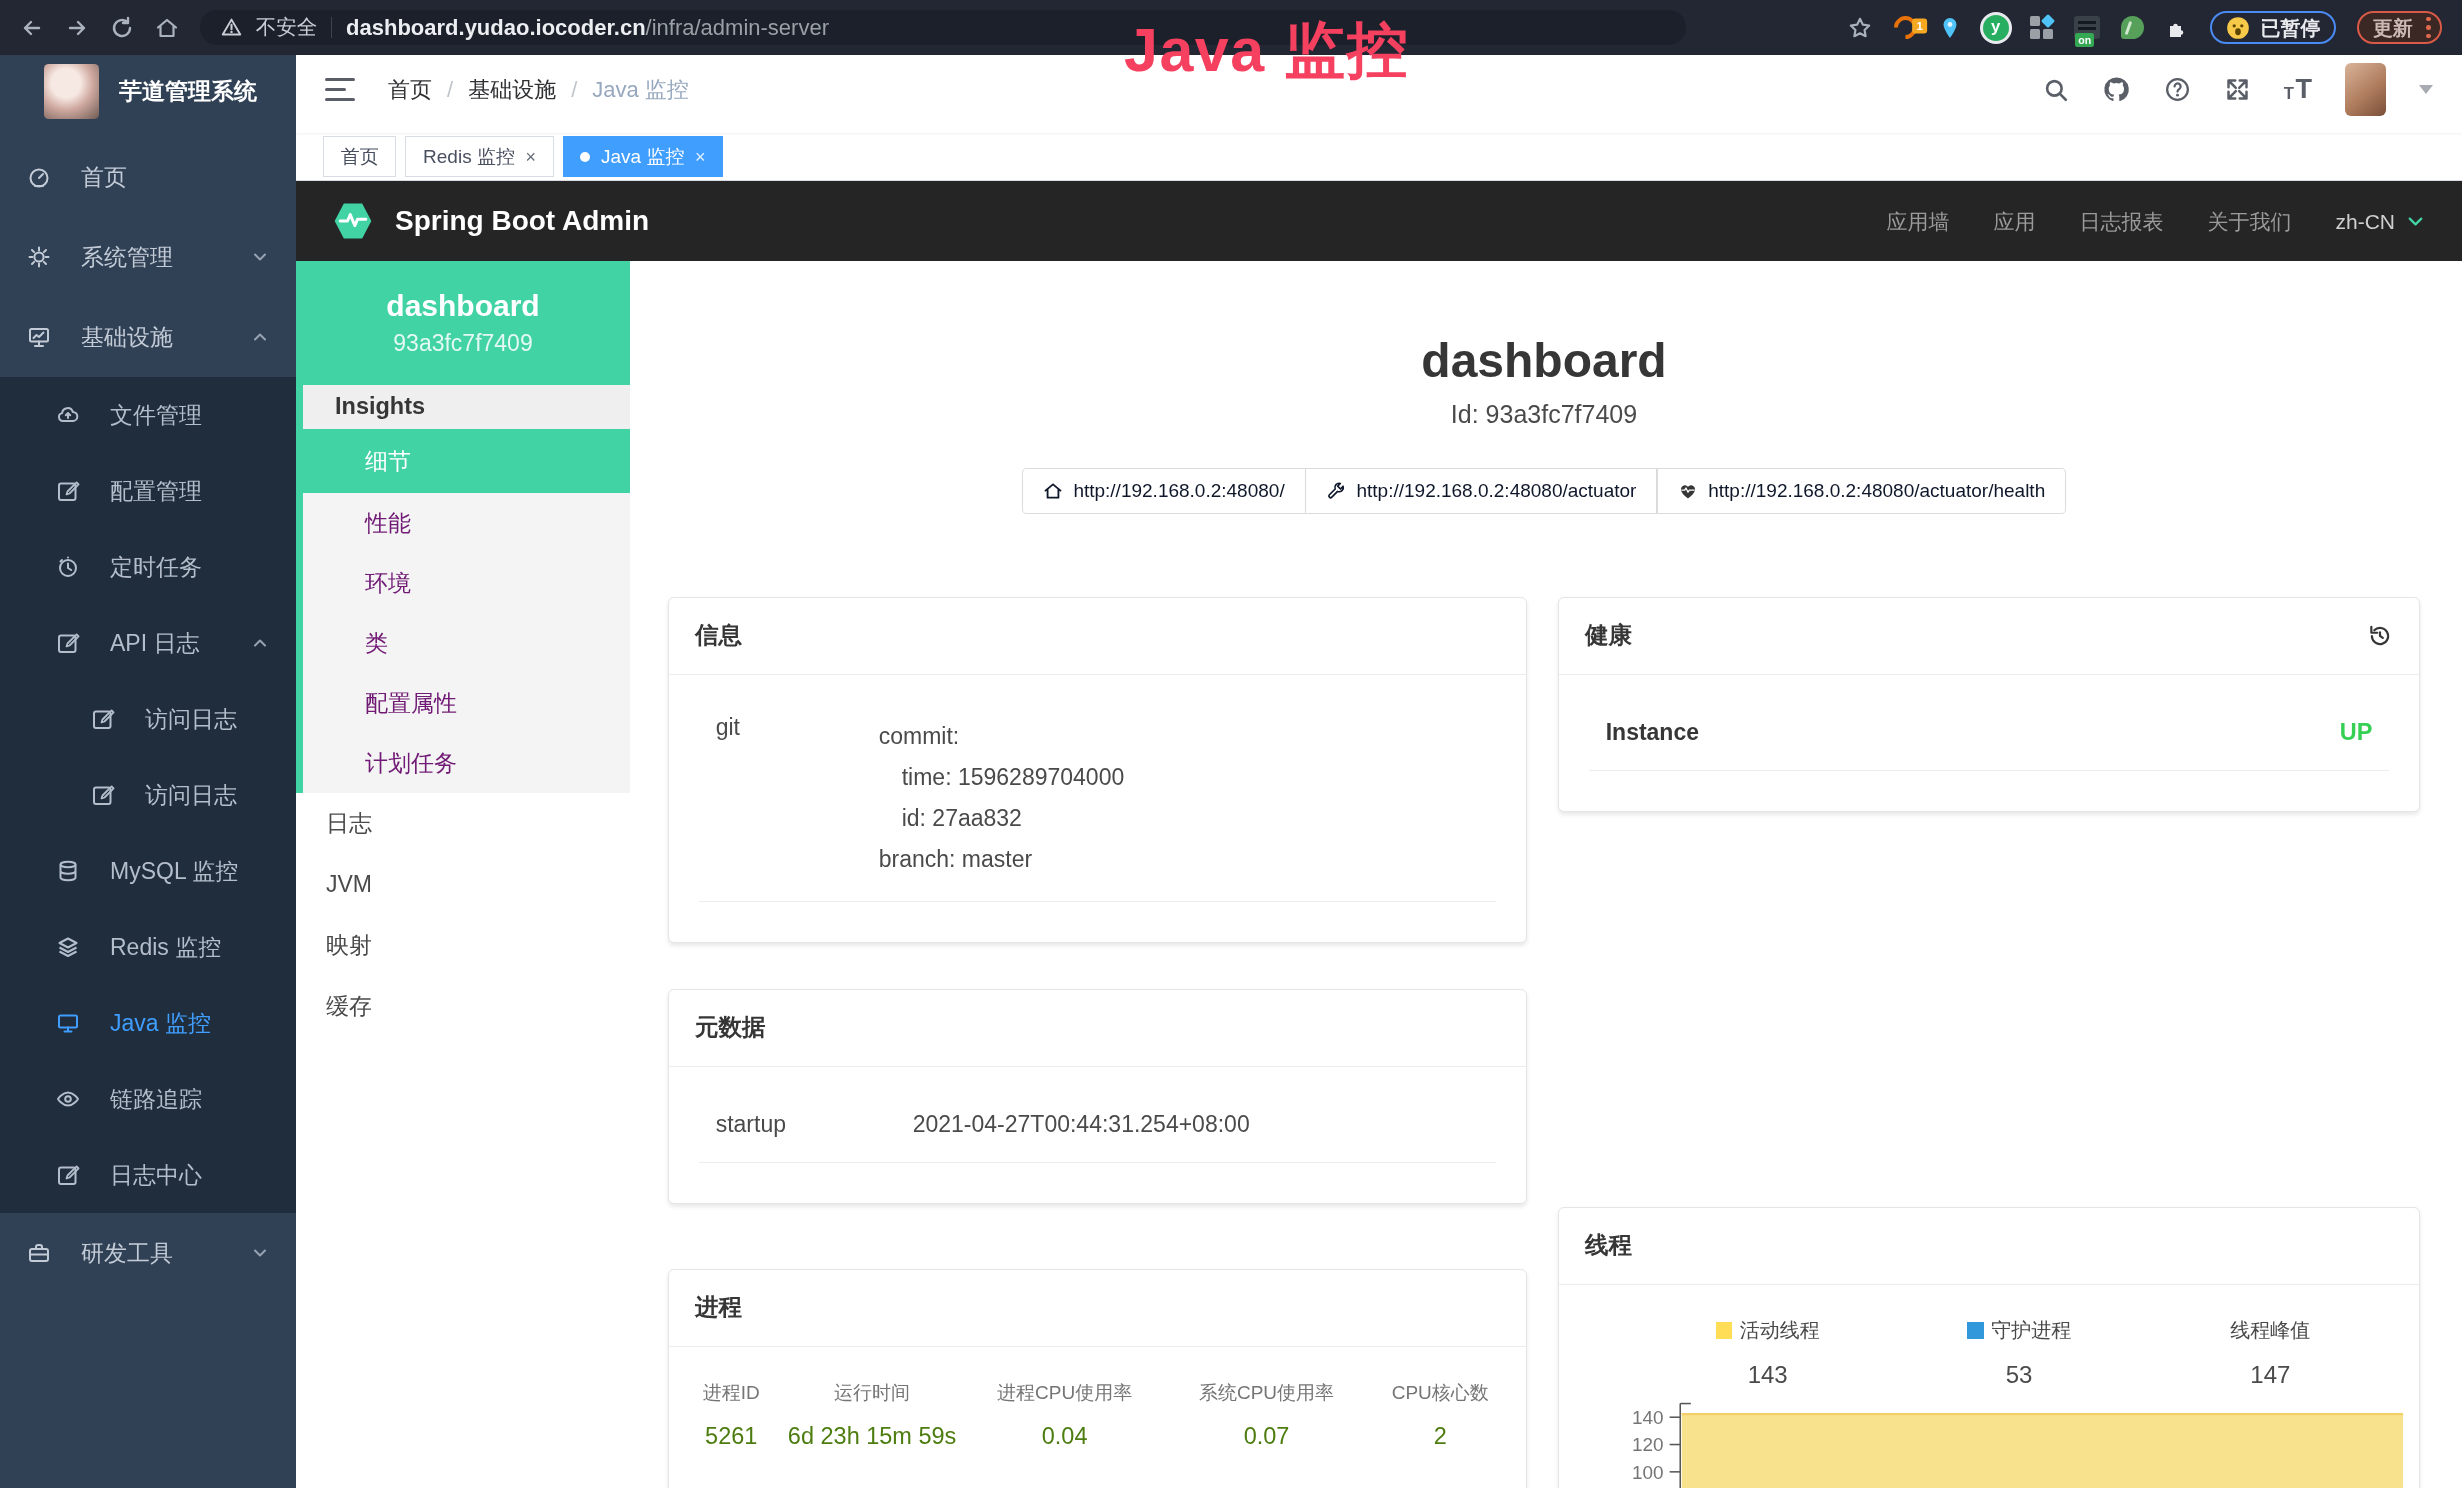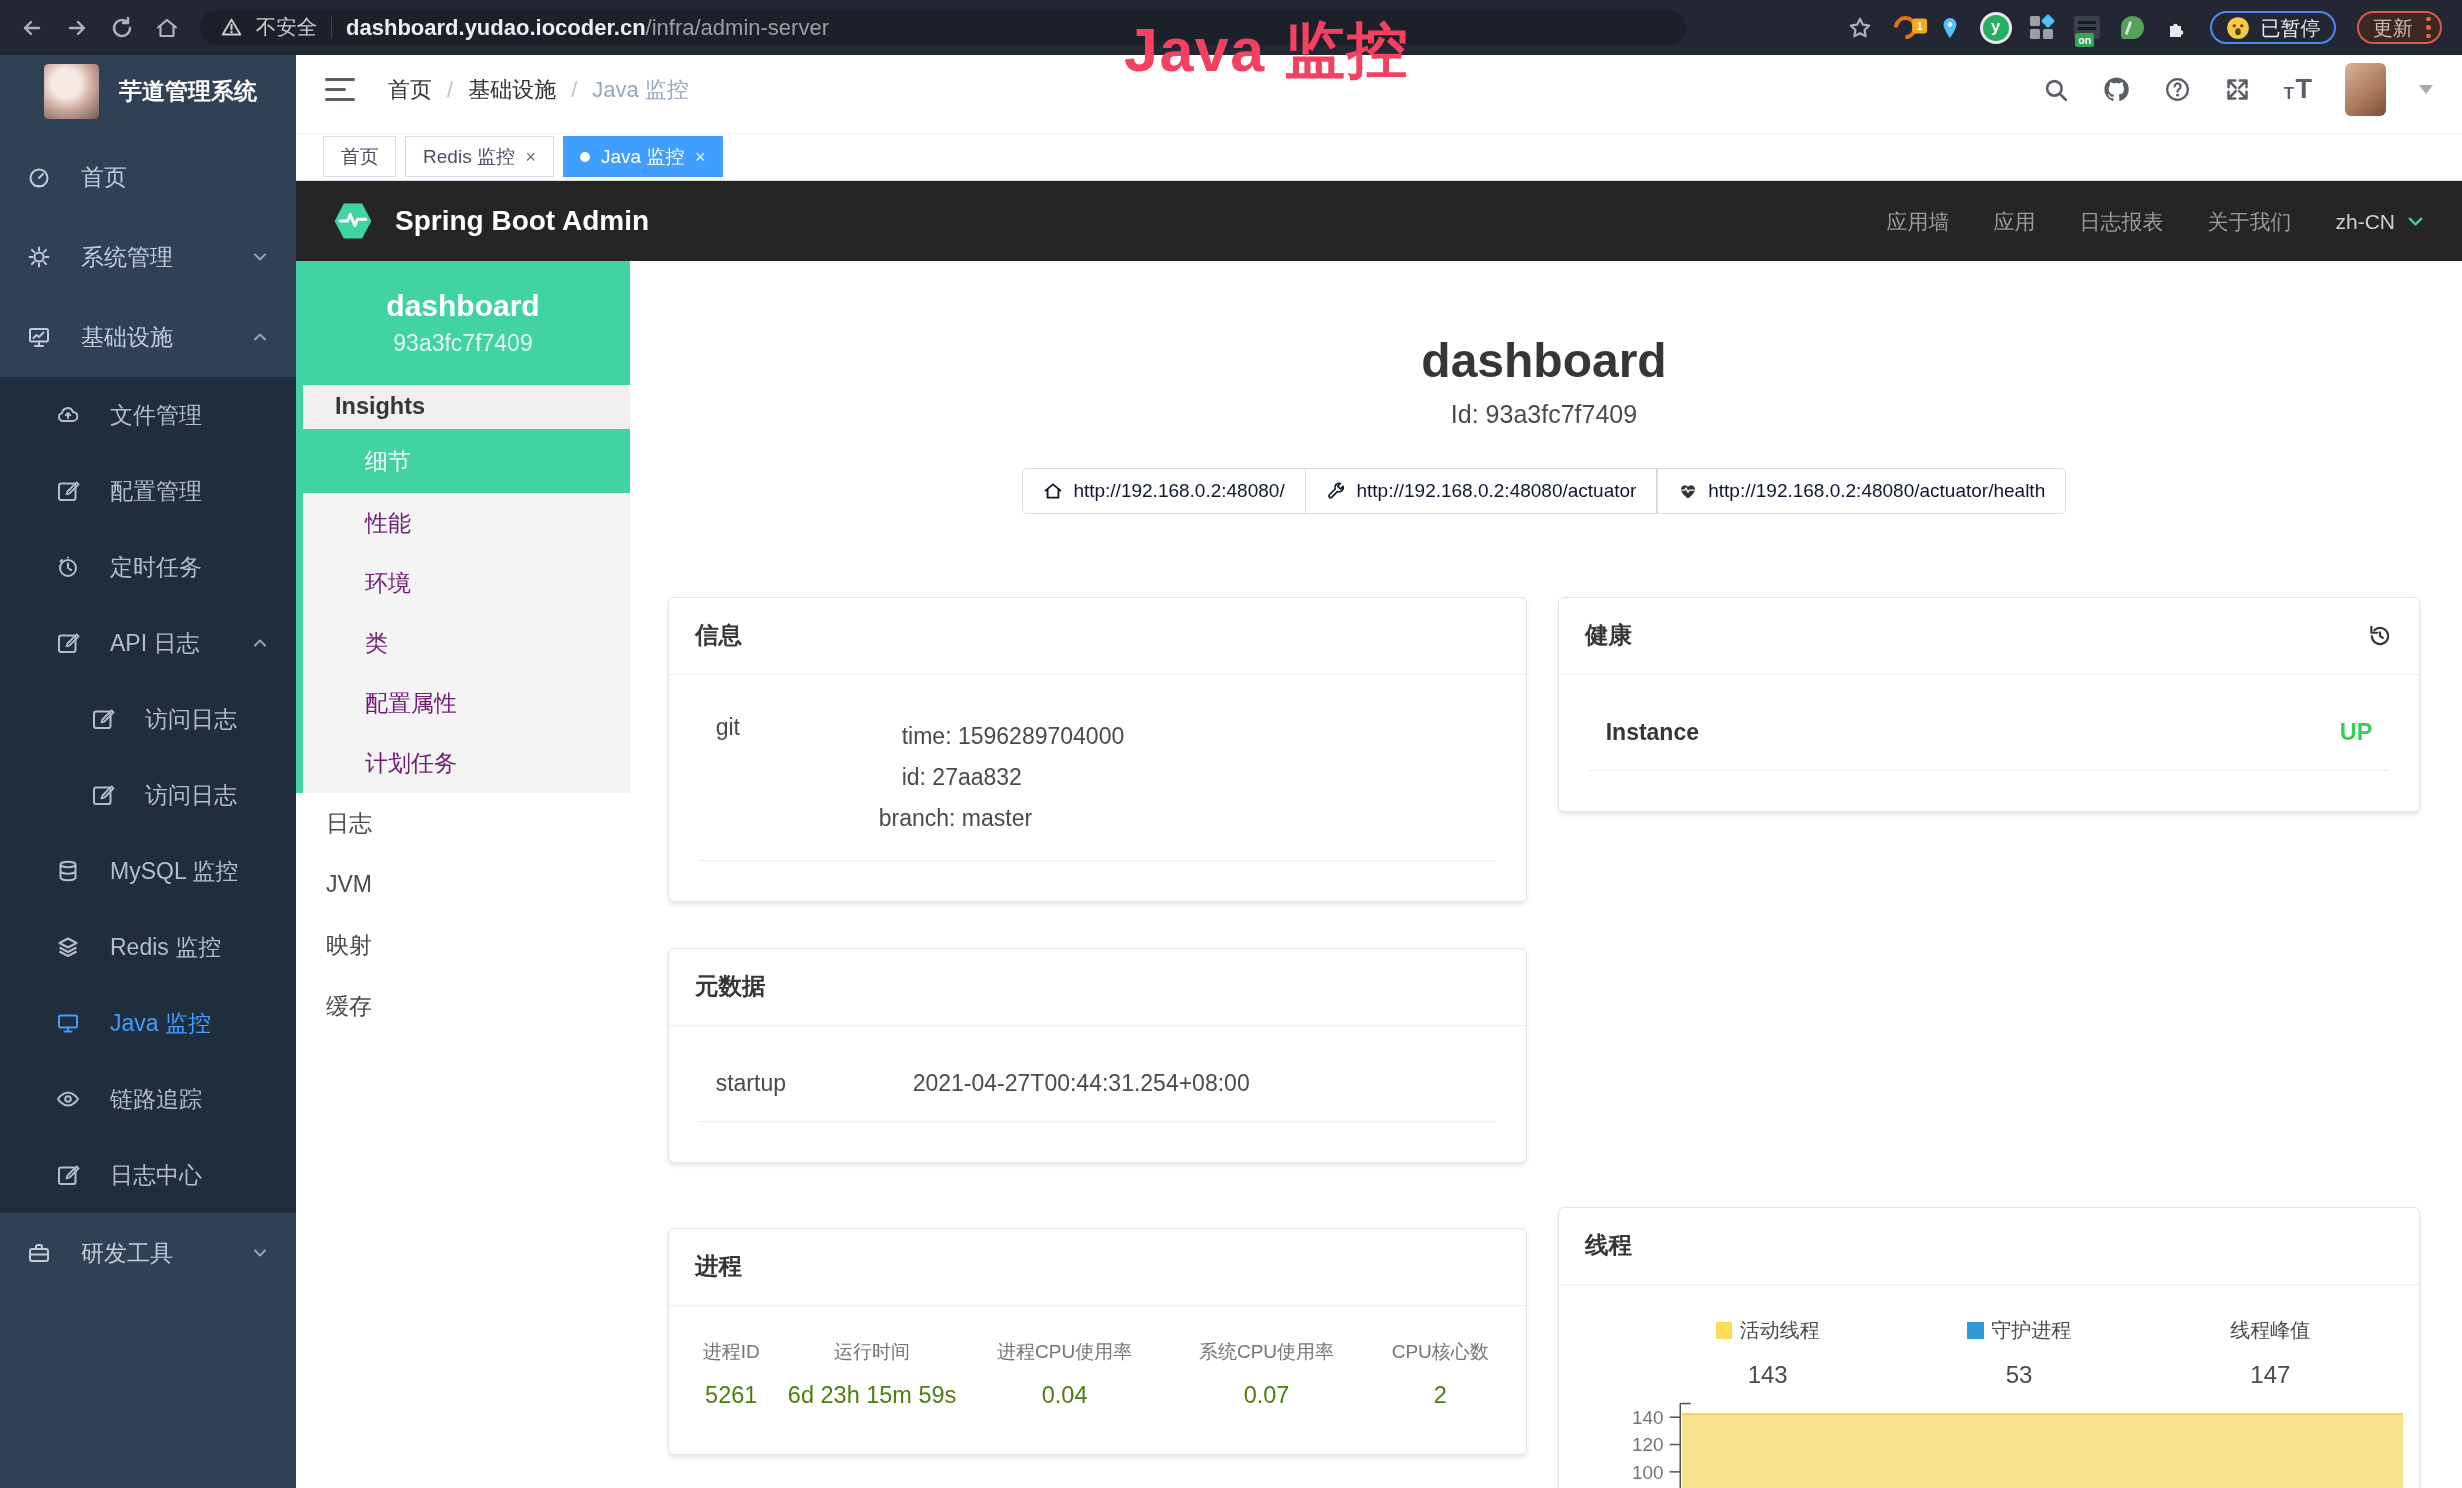--- a/index.html
+++ b/index.html
@@ -29,21 +29,21 @@
   .gridic{width:23px;height:23px;display:grid;grid-template-columns:10px 10px;grid-template-rows:10px 10px;gap:3px;}
   .gridic i{background:#9aa0a6;border-radius:1.5px;}
   .gridic i.b{background:#4fc3f7;transform:rotate(45deg);}
   .onic{position:relative;width:26px;height:23px;background:#3a4149;border-radius:3px;}
   .onic:before{content:"";position:absolute;left:3.8px;top:4.6px;right:3.8px;height:3px;background:#151a20;box-shadow:0 6px 0 #151a20;}
   .onic .on{position:absolute;left:1.5px;bottom:-7.6px;background:#34a853;color:#fff;font-size:10.6px;
     font-weight:700;padding:1.5px 3px;border-radius:2.3px;}
   .leafic{width:23px;height:23px;border-radius:50% 50% 50% 3px;background:#57a05a;position:relative;}
   .leafic:before{content:"";position:absolute;left:6px;top:4.6px;width:3px;height:13.7px;background:#cfe8cf;border-radius:1.5px;transform:rotate(20deg);}
   .pill{height:33px;border-radius:18px;display:flex;align-items:center;gap:9px;padding:0 13.7px;
-    font-size:20px;box-sizing:border-box;}
+    font-size:20px;box-sizing:border-box;font-weight:bold;}
   .paused{border:2.3px solid #4b8bf4;color:#e8eaed;}
   .update{border:2.3px solid #d95b47;background:#3b2724;color:#cdb9b4;padding-right:9px;}
   .dots{display:flex;flex-direction:column;gap:3.8px;margin-left:4.6px;}
   .dots i{width:4.6px;height:4.6px;border-radius:50%;background:#e06a4e;}
 
   
   .sidebar{position:absolute;top:46px;left:0;width:296px;height:1443px;background:#304156;color:#c3cbd6;z-index:5;text-align:right;}
   .logo-row{height:91px;display:flex;align-items:center;padding-left:44px;gap:20px;}
   .logo-img{width:55px;height:55px;border-radius:4.6px;
     background:radial-gradient(circle at 40% 35%, #f6e8e2 0 30%, #cfa9a0 55%, #6d5a52 100%);}
@@ -580,20 +580,21 @@
       <div class="cards">
 
         <div class="col-l">
           <div class="card" style="margin-bottom:46px;">
             <div class="card-head">
               <span>信息</span>
             </div>
             <div class="kv-row">
               <span class="kv-label">git</span>
               <span class="kv-value">
+                <div class="ln">commit:</div>
                 <div class="ln ind">time: 1596289704000</div>
                 <div class="ln ind">id: 27aa832</div>
                 <div class="ln">branch: master</div>
               </span>
             </div>
             <div class="card-pad-bottom"></div>
           </div>
 
           <div class="card" style="margin-bottom:65px;">
             <div class="card-head">

